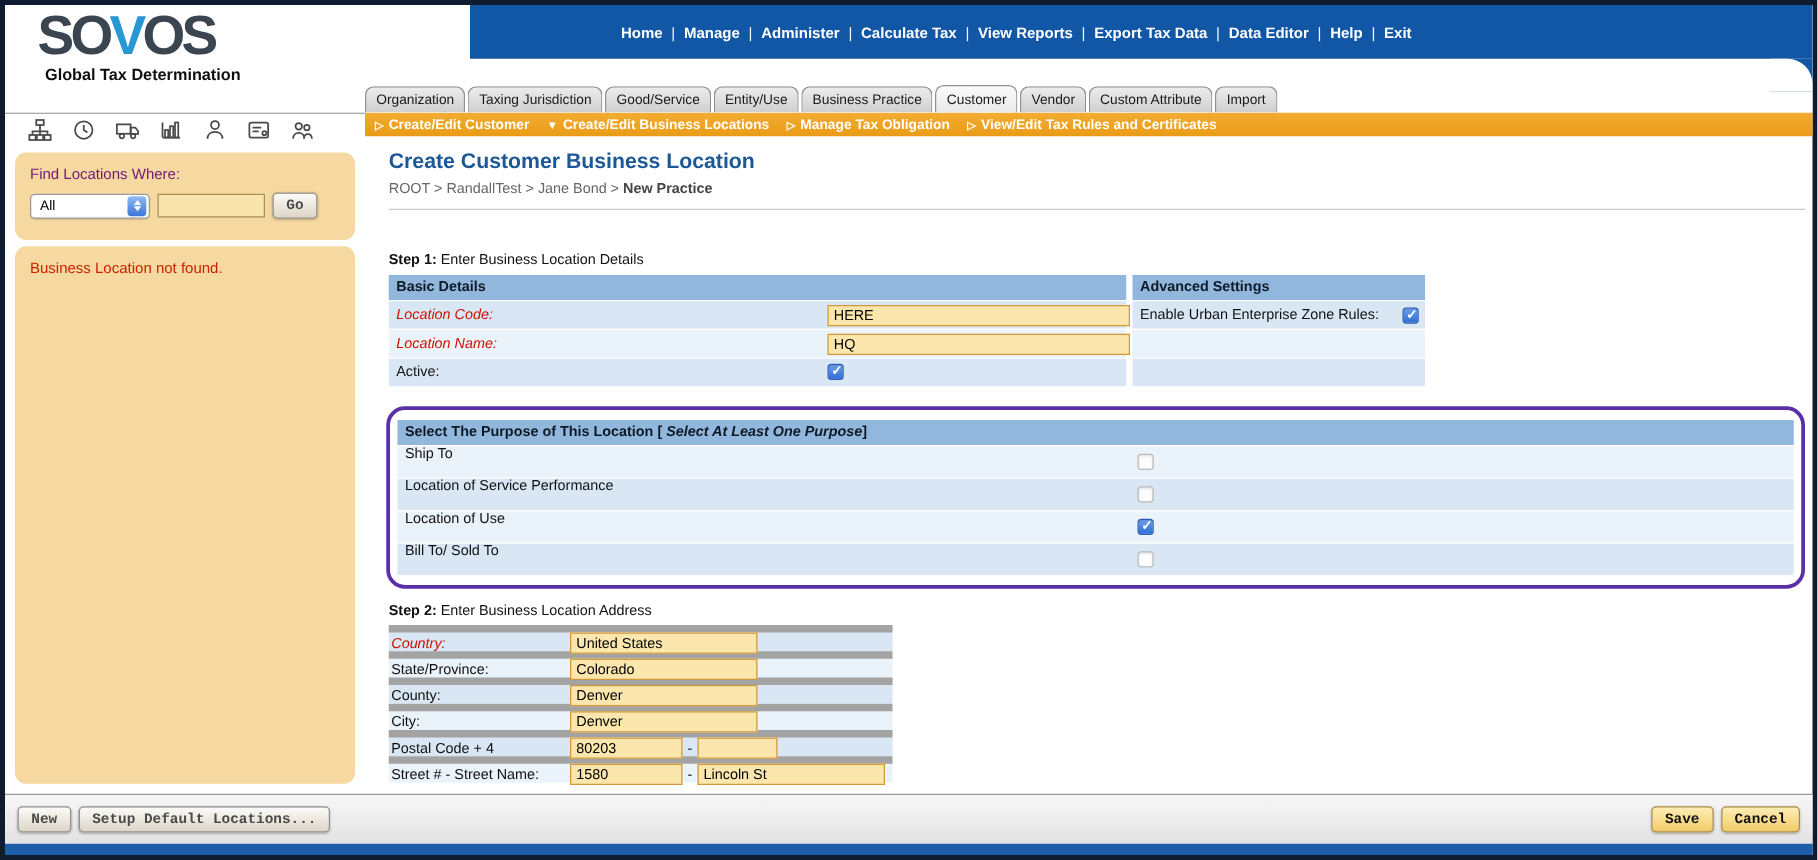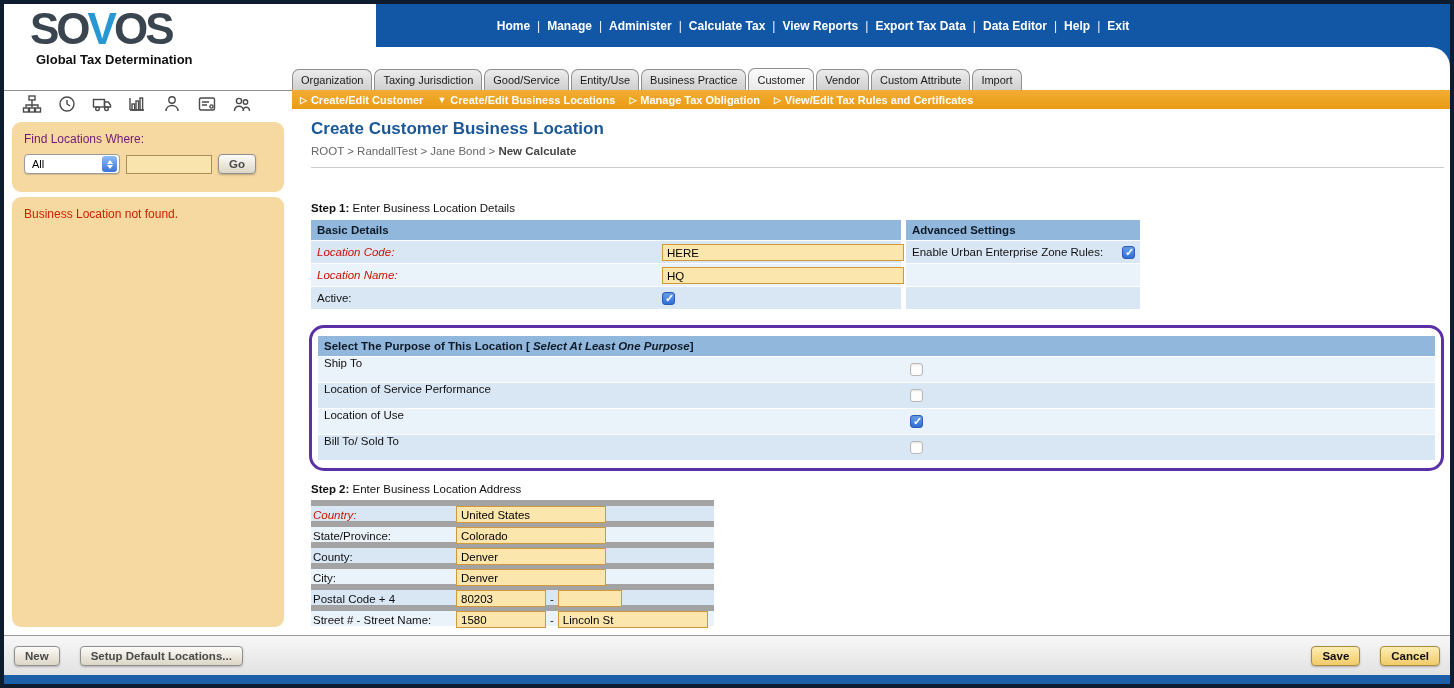--- a/index.html
+++ b/index.html
@@ -75,23 +75,23 @@
   .purpose-wrap{border:3px solid #5b2fa8;border-radius:15px;padding:8px 6px;margin:16px 0 0 -2px}
   .p-row{position:relative;height:26px;display:flex;padding-left:6px;border-top:1px solid #fff;font-size:11.5px;color:#111}
   .p-row .cb{position:absolute;left:592px;top:6px}
 
   .step2-tbl{width:403px}
   .s2-row{display:grid;grid-template-columns:143px 1fr;align-items:center;height:21px;border-top:6px solid #a3a3a3;padding-left:2px;font-size:11.5px;color:#111}
   .s2-field{display:flex;align-items:center;gap:4px}
   .dash{font-size:11.5px;color:#111}
 
   
-  .footer{height:40px;background:linear-gradient(#f7f7f7,#e2e2e2);border-top:1px solid #9a9a9a;display:flex;align-items:center;padding:0 10px;gap:20px;flex:0 0 auto}
+  .footer{height:40px;background:linear-gradient(#f7f7f7,#e2e2e2);border-top:1px solid #9a9a9a;display:flex;align-items:center;padding:0 10px;gap:6px;flex:0 0 auto}
   .footer .spacer{flex:1}
-  .btn{font-family:Liberation Sans, sans-serif;font-size:11.5px;font-weight:700;padding:3px 10px;border-radius:4px;cursor:pointer;box-shadow:0 1px 2px rgba(0,0,0,.25)}
+  .btn{font-family:Liberation Mono, monospace;font-size:11.5px;font-weight:700;padding:3px 10px;border-radius:4px;cursor:pointer;box-shadow:0 1px 2px rgba(0,0,0,.25)}
   .btn-gray{background:linear-gradient(#fcfbf8,#dcd6c6);border:1px solid #8f8f8f;color:#4a4a4a}
   .btn-accent{background:linear-gradient(#fdedb4,#f2cb69);border:1px solid #a98a3f;color:#111}
   .bottom-strip{height:9px;background:#1d5ea9;flex:0 0 auto}
 </style>
 </head>
 <body>
 
 <div class="frame">
 
   <div class="header">
@@ -214,21 +214,21 @@
         <span class="wf-step">
             <span class="wf-icon">▷</span>
             <span>View/Edit Tax Rules and Certificates</span>
           </span>
       </div>
 
       <div class="content">
         <div class="page-title">Create Customer Business Location</div>
         <div class="breadcrumb">
           <span>ROOT &gt; RandallTest &gt; Jane Bond &gt;</span>
-          <span class="current">New Calculate</span>
+          <span class="current">New Practice</span>
         </div>
 
         <div class="step-heading"><b>Step 1:</b> <span>Enter Business Location Details</span></div>
 
         <div class="step1-tables">
           <div class="basic-tbl">
             <div class="tbl-header">Basic Details</div>
             <div class="bd-row r-dark">
               <span class="f-label req">Location Code:</span>
               <span><input type="text" class="tan-input w242" value="HERE" style=""></span>

